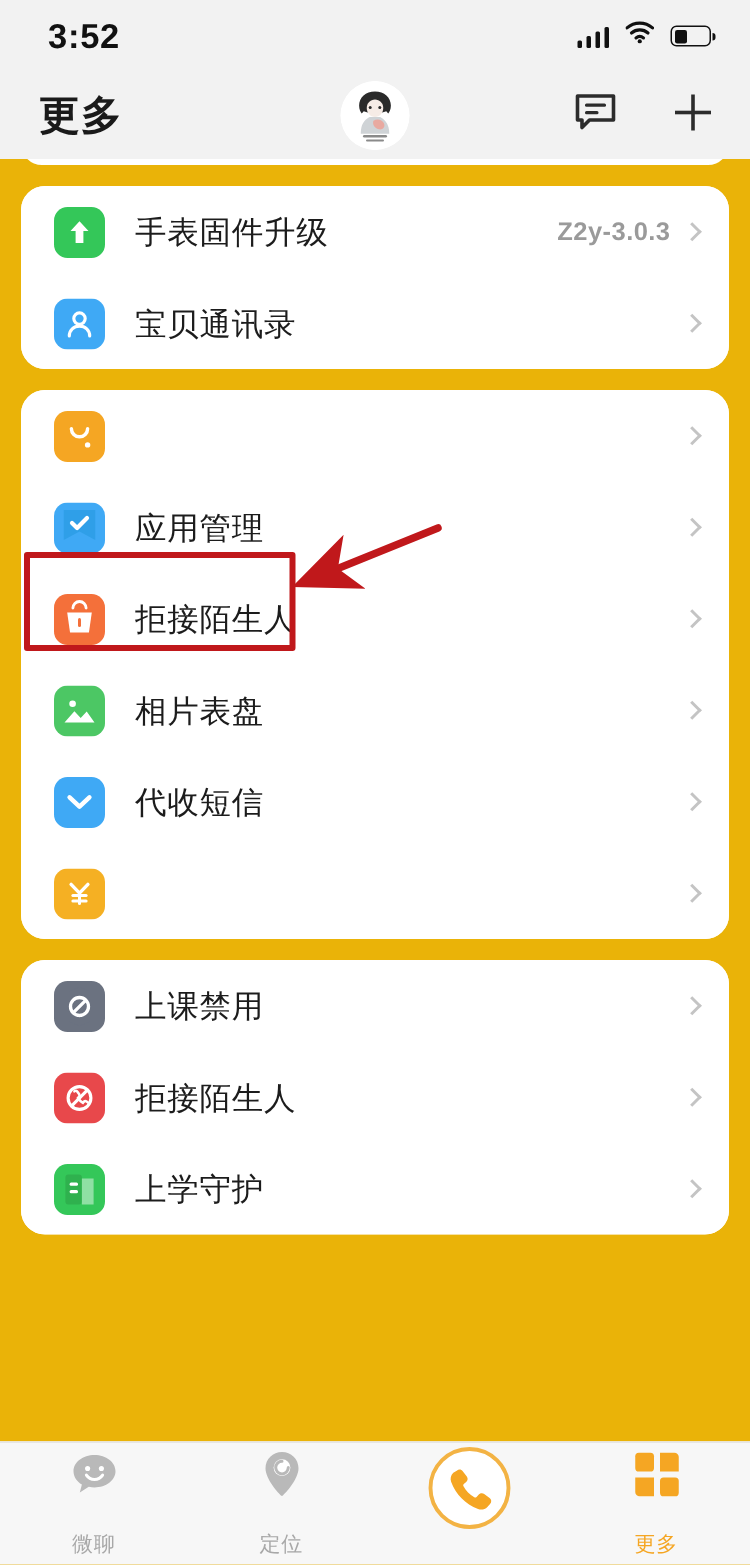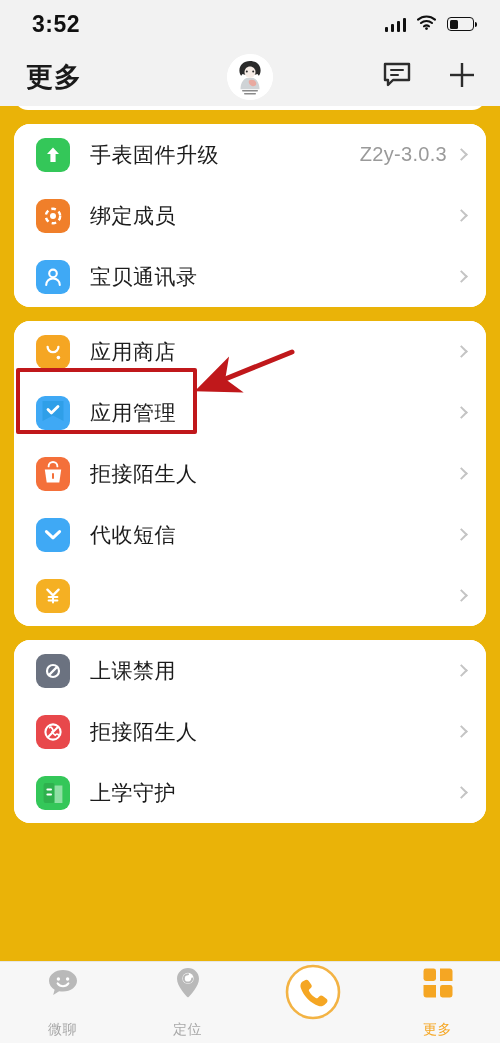--- a/index.html
+++ b/index.html
@@ -63,21 +63,21 @@
   .row{
     display:flex; align-items:center; height:61px; padding:0 16px 0 22px;
     position:relative; background:#fff;
   }
   .row-ic{
     width:34px; height:34px; border-radius:9px; flex:none;
     display:flex; align-items:center; justify-content:center;
     margin-right:20px;
   }
   .row-label{ font-size:21px; color:#1c1c1c; font-weight:500; letter-spacing:.5px; }
-  .row-value{ margin-left:auto; font-size:20px; color:#9a9a9a; letter-spacing:.3px; }
+  .row-value{ margin-left:auto; font-size:17px; color:#9a9a9a; letter-spacing:.3px;font-weight:bold; }
   .chev{
     margin-left:auto; width:9px; height:9px; flex:none;
     border-right:2px solid #c4c4c4; border-top:2px solid #c4c4c4;
     transform:rotate(45deg); margin-right:4px;
   }
   .row-value + .chev{ margin-left:10px; }
 
   
   .tabbar{
     position:absolute; bottom:0; left:0; right:0; height:82px;
@@ -171,51 +171,39 @@
               <path d="M17 9.5l6 6.5h-3.4v8h-5.2v-8H11z" fill="#fff"></path>
             </svg>
           </span>
           <span class="row-label">手表固件升级</span>
           <span class="row-value">Z2y-3.0.3</span>
           <span class="chev"></span>
         </div>
         <div class="row">
           <span class="row-ic">
             <svg width="34" height="34" viewBox="0 0 34 34">
-              <rect width="34" height="34" rx="9" fill="#f07f2a"></rect>
-              <circle cx="17" cy="17" r="7.2" fill="none" stroke="#fff" stroke-width="2.4" stroke-dasharray="4.6 3.4"></circle>
-              <circle cx="17" cy="17" r="3" fill="#fff"></circle>
-            </svg>
-          </span>
-          <span class="row-label">绑定成员</span>
-          <span class="chev"></span>
-        </div>
-        <div class="row">
-          <span class="row-ic">
-            <svg width="34" height="34" viewBox="0 0 34 34">
               <rect width="34" height="34" rx="9" fill="#3fa9f5"></rect>
               <circle cx="17" cy="13.4" r="3.8" fill="none" stroke="#fff" stroke-width="2.1"></circle>
               <path d="M10.2 25c0-3.9 3-6.6 6.8-6.6s6.8 2.7 6.8 6.6" fill="none" stroke="#fff" stroke-width="2.1" stroke-linecap="round"></path>
             </svg>
           </span>
           <span class="row-label">宝贝通讯录</span>
           <span class="chev"></span>
         </div>
       </div>
       <div class="card">
         <div class="row">
           <span class="row-ic">
             <svg width="34" height="34" viewBox="0 0 34 34">
               <rect width="34" height="34" rx="9" fill="#f5a623"></rect>
               <path d="M11 11.5h12v12H11z" fill="none"></path>
               <path d="M11.6 11.8a5.4 5.4 0 0 0 10.8 0" fill="none" stroke="#fff" stroke-width="2.3" stroke-linecap="round"></path>
               <circle cx="22.4" cy="22.6" r="1.8" fill="#fff"></circle>
             </svg>
           </span>
-          <span class="row-label">应用商店</span>
           <span class="chev"></span>
         </div>
         <div class="row">
           <span class="row-ic">
             <svg width="34" height="34" viewBox="0 0 34 34">
               <rect width="34" height="34" rx="9" fill="#3fa9f5"></rect>
               <path d="M6.5 5h21v20l-10.5-5.6L6.5 25z" fill="#2f9fe8"></path>
               <path d="M12 13.6l3.4 3.4 6.6-6.6" fill="none" stroke="#fff" stroke-width="2.8" stroke-linecap="round" stroke-linejoin="round"></path>
             </svg>
           </span>
@@ -225,20 +213,31 @@
         <div class="row">
           <span class="row-ic">
             <svg width="34" height="34" viewBox="0 0 34 34">
               <rect width="34" height="34" rx="9" fill="#f4703a"></rect>
               <path d="M12.6 9.4a4.4 4.4 0 0 1 8.8 0" fill="none" stroke="#fff" stroke-width="1.9" stroke-linecap="round"></path>
               <path d="M8.8 12.4h16.4l-1.9 13.2H10.7z" fill="#fff"></path>
               <rect x="16" y="16" width="2" height="6" rx="1" fill="#f4703a"></rect>
             </svg>
           </span>
           <span class="row-label">拒接陌生人</span>
+          <span class="chev"></span>
+        </div>
+        <div class="row">
+          <span class="row-ic">
+            <svg width="34" height="34" viewBox="0 0 34 34">
+              <rect width="34" height="34" rx="9" fill="#4cc764"></rect>
+              <circle cx="12.4" cy="12.2" r="2.2" fill="#fff"></circle>
+              <path d="M7 24.6l6.6-7.4 4.2 4.4 4-4.2 5.2 7.2z" fill="#fff"></path>
+            </svg>
+          </span>
+          <span class="row-label">相片表盘</span>
           <span class="chev"></span>
         </div>
         <div class="row">
           <span class="row-ic">
             <svg width="34" height="34" viewBox="0 0 34 34">
               <rect width="34" height="34" rx="9" fill="#3fa9f5"></rect>
               <path d="M10.4 13.6l6.6 6.2 6.6-6.2" fill="none" stroke="#fff" stroke-width="3" stroke-linecap="round" stroke-linejoin="round"></path>
             </svg>
           </span>
           <span class="row-label">代收短信</span>

